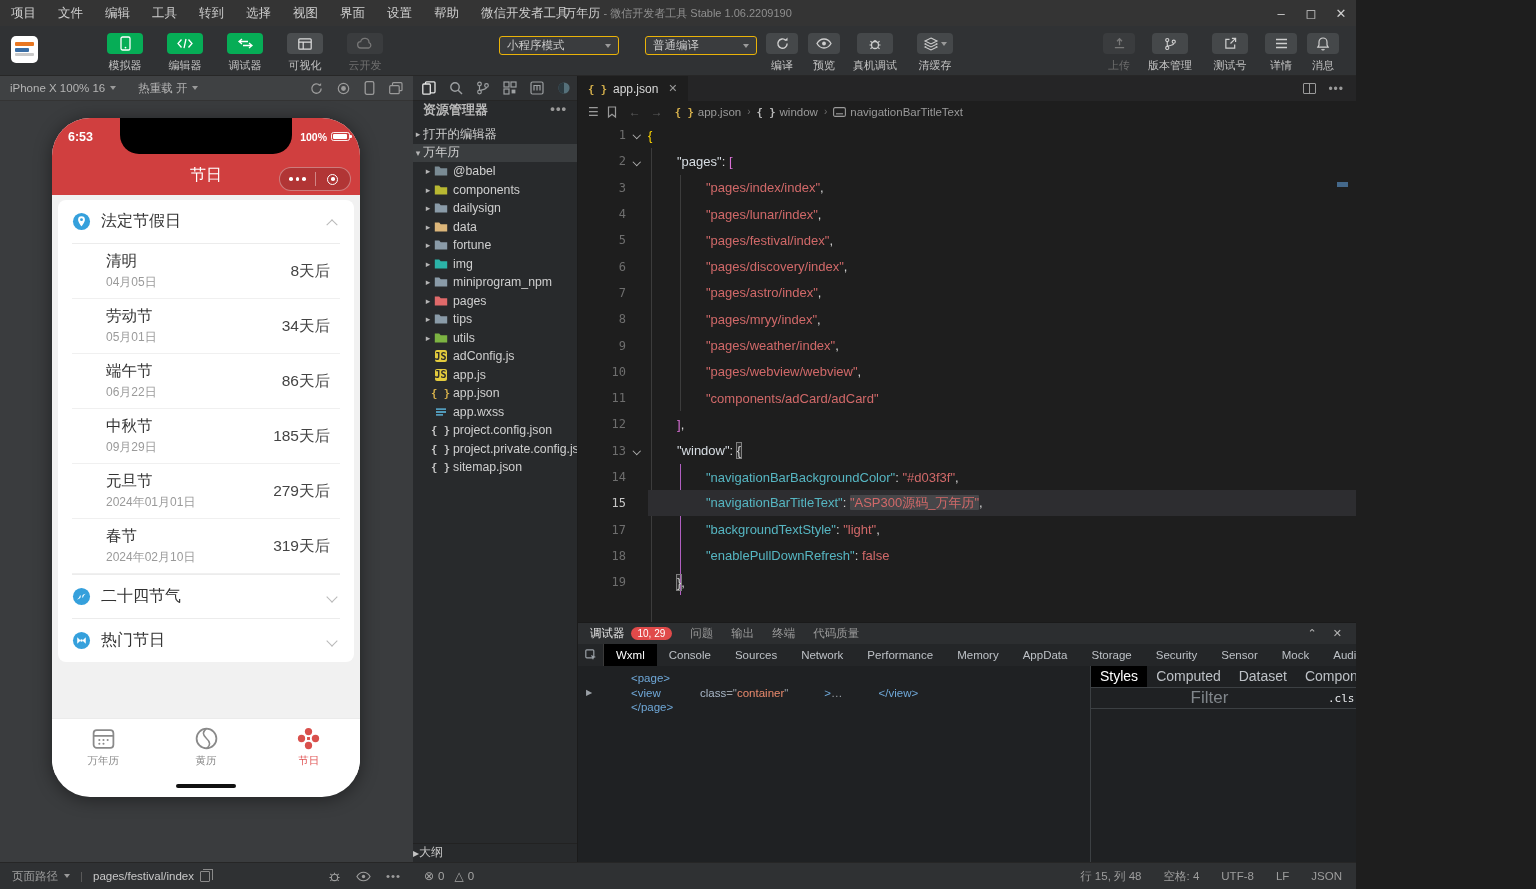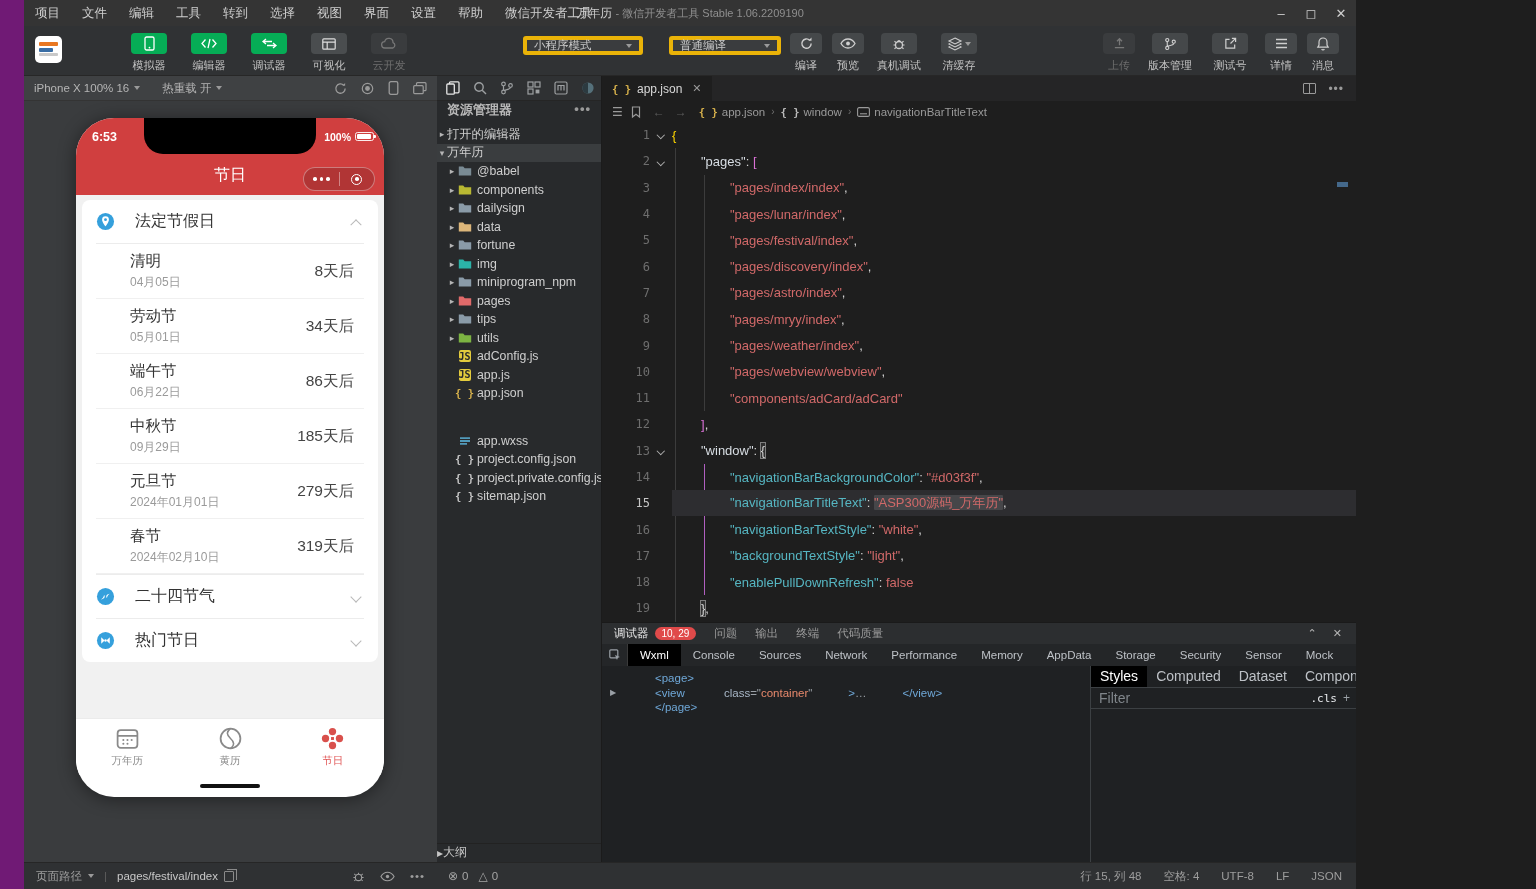--- a/index.html
+++ b/index.html
@@ -1,17 +1,17 @@
 <!DOCTYPE html>
 <html><head>
 <meta charset="utf-8">
 <style>
   html,body{margin:0;padding:0;background:#1e1e1e;}
   *{box-sizing:border-box;font-family:"Liberation Sans","DejaVu Sans",sans-serif;}
-  #app{position:relative;width:1356px;height:889px;background:#701a75;overflow:hidden;color:#ccc;padding-left:24px;-webkit-font-smoothing:antialiased;}
+  #app{position:relative;width:1356px;height:889px;background:#ffffff;overflow:hidden;color:#ccc;-webkit-font-smoothing:antialiased;}
 
   
   #titlebar{height:26px;background:#343434;display:flex;align-items:center;font-size:12.5px;color:#cfcfcf;position:relative;}
   #menus{display:flex;}
   .menu-item{padding:0 11px;line-height:26px;cursor:default;}
   #win-title{position:absolute;left:0;right:0;text-align:center;pointer-events:none;font-size:12px;}
   #win-title .t-app{color:#cfcfcf;}
   #win-title .t-rest{color:#8f8f8f;font-size:11px;}
   #win-controls{margin-left:auto;display:flex;align-items:center;height:100%;}
   .winbtn{width:30px;height:100%;display:flex;align-items:center;justify-content:center;color:#cfcfcf;font-size:13px;}
@@ -28,21 +28,21 @@
   .tbtn{display:flex;flex-direction:column;align-items:center;width:34px;}
   .tbtn.wide{width:52px;}
   .tbtn .box{width:32px;height:21px;border-radius:4px;display:flex;align-items:center;justify-content:center;}
   .tbtn.wide .box{width:36px;}
   .tbtn .lbl{font-size:11px;color:#c3c3c3;margin-top:4px;white-space:nowrap;}
   .tbtn.green .box{background:#06ad56;}
   .tbtn.gray .box{background:#4a4d4f;}
   .tbtn.plain .box{background:#45484a;}
   .tbtn.disabled .box{background:#3a3c3e;}
   .tbtn.disabled .lbl{color:#6e6e6e;}
-  .tselect{height:19px;margin-top:3px;background:#3a3c3e;border:4px solid #eab308;border-radius:3px;display:flex;align-items:center;padding:0 7px;font-size:11.5px;color:#c9c9c9;}
+  .tselect{height:19px;margin-top:3px;background:#3a3c3e;border:1px solid #eab308;border-radius:3px;display:flex;align-items:center;padding:0 7px;font-size:11.5px;color:#c9c9c9;}
   #mode-select{width:120px;margin-left:108px;}
   #compile-select{width:112px;margin-left:26px;margin-right:8px;}
   .tselect .caret{margin-left:auto;}
   .caret{width:0;height:0;border-left:3.5px solid transparent;border-right:3.5px solid transparent;border-top:4px solid #9a9a9a;display:inline-block;}
   #group-right{margin-left:auto;margin-right:16px;}
   .tbtn svg{display:block;}
 
   
   #workspace{display:flex;height:786px;}
   
@@ -64,21 +64,21 @@
   #p-nav{position:absolute;top:37px;left:0;right:0;height:40px;display:flex;align-items:center;justify-content:center;color:#fff;font-size:16px;}
   #capsule{position:absolute;right:9px;top:49px;width:72px;height:24px;border:1px solid rgba(255,255,255,.35);background:rgba(0,0,0,.15);border-radius:13px;display:flex;align-items:center;}
   #capsule .dots{flex:1;display:flex;justify-content:center;gap:3px;}
   #capsule .dots i{width:3.5px;height:3.5px;background:#fff;border-radius:50%;}
   #capsule .div{width:1px;height:14px;background:rgba(255,255,255,.4);}
   #capsule .target{flex:1;display:flex;justify-content:center;align-items:center;}
   #capsule .target i{width:11px;height:11px;border:1.5px solid #fff;border-radius:50%;display:flex;align-items:center;justify-content:center;}
   #capsule .target i b{width:3.5px;height:3.5px;background:#fff;border-radius:50%;}
   #phone-body{position:absolute;top:77px;bottom:79px;left:0;right:0;background:#f1f1f1;}
   #fest-card{position:absolute;left:6px;right:6px;top:5px;background:#fff;border-radius:8px;padding:0 14px;}
-  .sec-head{height:43px;display:flex;align-items:center;gap:20px;}
+  .sec-head{height:43px;display:flex;align-items:center;gap:10px;}
   .sec-head .sec-title{font-size:16px;color:#333;}
   .sec-head .vchev{margin-left:auto;margin-right:4px;}
   .vchev{width:8px;height:8px;border-right:1.6px solid #b9b9b9;border-bottom:1.6px solid #b9b9b9;display:inline-block;}
   .vchev.up{transform:rotate(-135deg) translate(-2px,-2px);}
   .vchev.down{transform:rotate(45deg);}
   .sec-div{height:1px;background:#ececec;}
   .fest-row{height:55px;display:flex;align-items:center;border-bottom:1px solid #f0f0f0;padding-left:34px;}
   .fest-row:last-of-type{border-bottom:none;}
   .fest-info{display:flex;flex-direction:column;gap:2px;}
   .fest-name{font-size:15.5px;color:#333;}
@@ -166,21 +166,21 @@
   .wpad{width:9px;flex:none;}
   .wt{color:#6fa8d8;margin-left:36px;}
   .wa{color:#a8b7c7;}
   .wv{color:#e8896c;}
   .wd{color:#9aa0a6;}
   #styles-pane{width:266px;border-left:1px solid #3c4043;flex:none;display:flex;flex-direction:column;}
   #styles-tabs{height:22px;display:flex;align-items:flex-end;font-size:14px;color:#bdc1c6;border-bottom:1px solid #3c4043;overflow:hidden;}
   .st-tab{padding:0 9px;line-height:22px;white-space:nowrap;}
   .st-tab.active{background:#000;color:#fff;}
   #filter-row{height:21px;display:flex;align-items:center;border-bottom:1px solid #3c4043;padding:0 6px;gap:6px;}
-  #filter-input{flex:1;background:transparent;border:none;outline:none;color:#e8eaed;font-size:14px;}
+  #filter-input{flex:1;background:transparent;border:none;outline:none;color:#e8eaed;font-size:17px;text-align:center;}
   #filter-input::placeholder{color:#80868b;}
   #cls-btn{color:#e8eaed;font-size:11px;font-family:"DejaVu Sans Mono",monospace;}
   #add-style-btn{color:#9aa0a6;font-size:12px;}
 
   
   #statusbar{height:27px;background:#2f3133;border-top:1px solid #262626;display:flex;font-size:11.5px;color:#9d9d9d;}
   #sb-left{width:413px;display:flex;align-items:center;padding-left:12px;flex:none;gap:6px;}
   #sb-left .path{color:#c8c8c8;}
   #sb-left .pipe{color:#5d5d5d;margin:0 4px;}
   #sb-left-icons{margin-left:auto;display:flex;gap:15px;margin-right:12px;align-items:center;}
@@ -694,21 +694,21 @@
               <span class="jsicon">JS</span>
             </span>
             <span class="tname">app.js</span>
           </div>
           <div class="trow" style="padding-left: 20px;">
             <span class="ticon">
               <span class="braces" style="color:#d8b24c">{ }</span>
             </span>
             <span class="tname">app.json</span>
           </div>
-          <div class="trow" style="padding-left: 20px; margin-top: 29px;">
+          <div class="trow" style="padding-left: 20px;">
             <span class="ticon">
               <svg width="12" height="12" viewBox="0 0 12 12">
                 <path d="M1 3.2h10M1 6h10M1 8.8h7" stroke="#519aba" stroke-width="1.8"></path>
               </svg>
             </span>
             <span class="tname">app.wxss</span>
           </div>
           <div class="trow" style="padding-left: 20px;">
             <span class="ticon">
               <span class="braces" style="color:#c7c7c7">{ }</span>
@@ -859,25 +859,20 @@
             </div>
             <div class="cline">
               <span class="gut">14</span>
               <span class="fold"></span>
               <span class="codetxt"><span style="padding-left: 58px;"><span class="tok-key">"navigationBarBackgroundColor"</span><span class="tok-p">: </span><span class="tok-s">"#d03f3f"</span><span class="tok-p">,</span></span></span>
             </div>
             <div class="cline cur">
               <span class="gut">15</span>
               <span class="fold"></span>
               <span class="codetxt"><span style="padding-left: 58px;"><span class="tok-key">"navigationBarTitleText"</span><span class="tok-p">: </span><span class="tok-sh">"ASP300源码_万年历"</span><span class="tok-p">,</span></span></span>
-            </div>
-            <div class="cline">
-              <span class="gut">16</span>
-              <span class="fold"></span>
-              <span class="codetxt"><span style="padding-left: 58px;"><span class="tok-key">"navigationBarTextStyle"</span><span class="tok-p">: </span><span class="tok-s">"white"</span><span class="tok-p">,</span></span></span>
             </div>
             <div class="cline">
               <span class="gut">17</span>
               <span class="fold"></span>
               <span class="codetxt"><span style="padding-left: 58px;"><span class="tok-key">"backgroundTextStyle"</span><span class="tok-p">: </span><span class="tok-s">"light"</span><span class="tok-p">,</span></span></span>
             </div>
             <div class="cline">
               <span class="gut">18</span>
               <span class="fold"></span>
               <span class="codetxt"><span style="padding-left: 58px;"><span class="tok-key">"enablePullDownRefresh"</span><span class="tok-p">: </span><span class="tok-bool">false</span></span></span>

